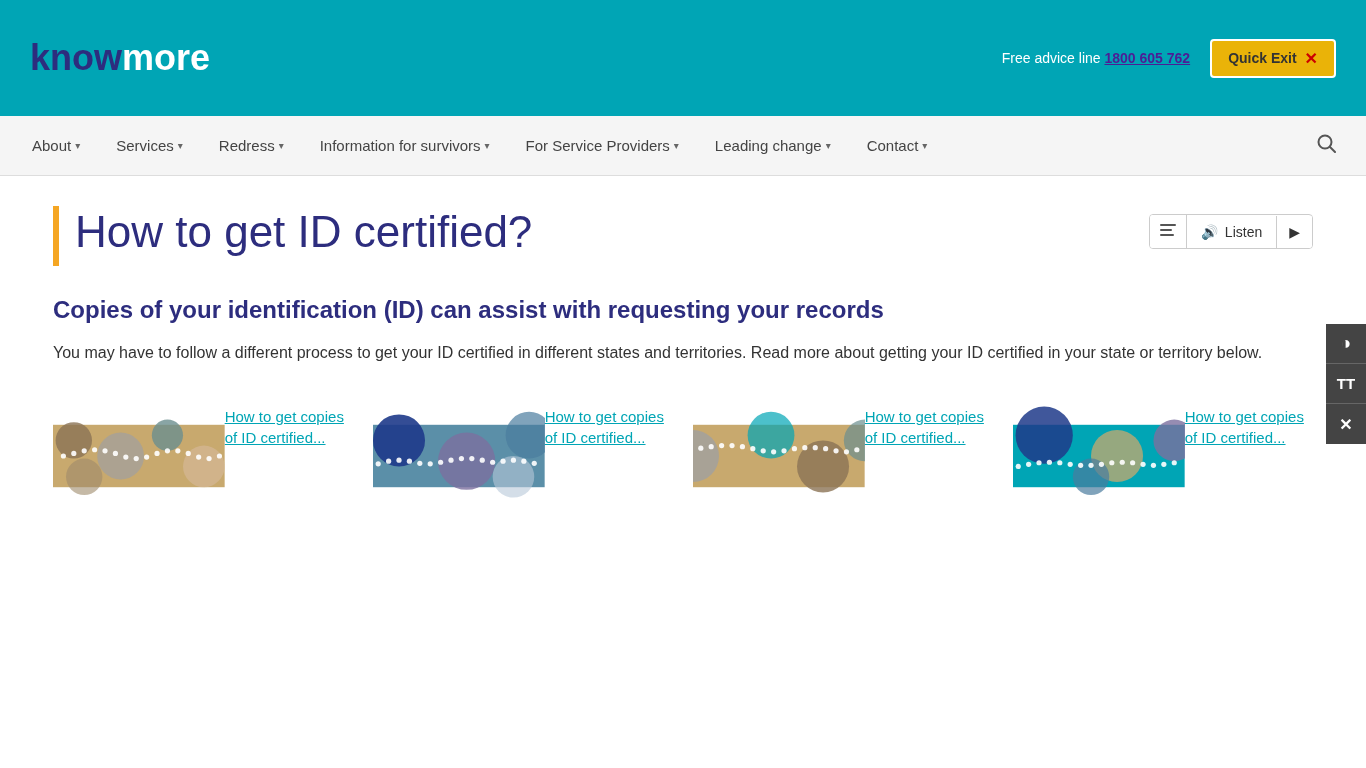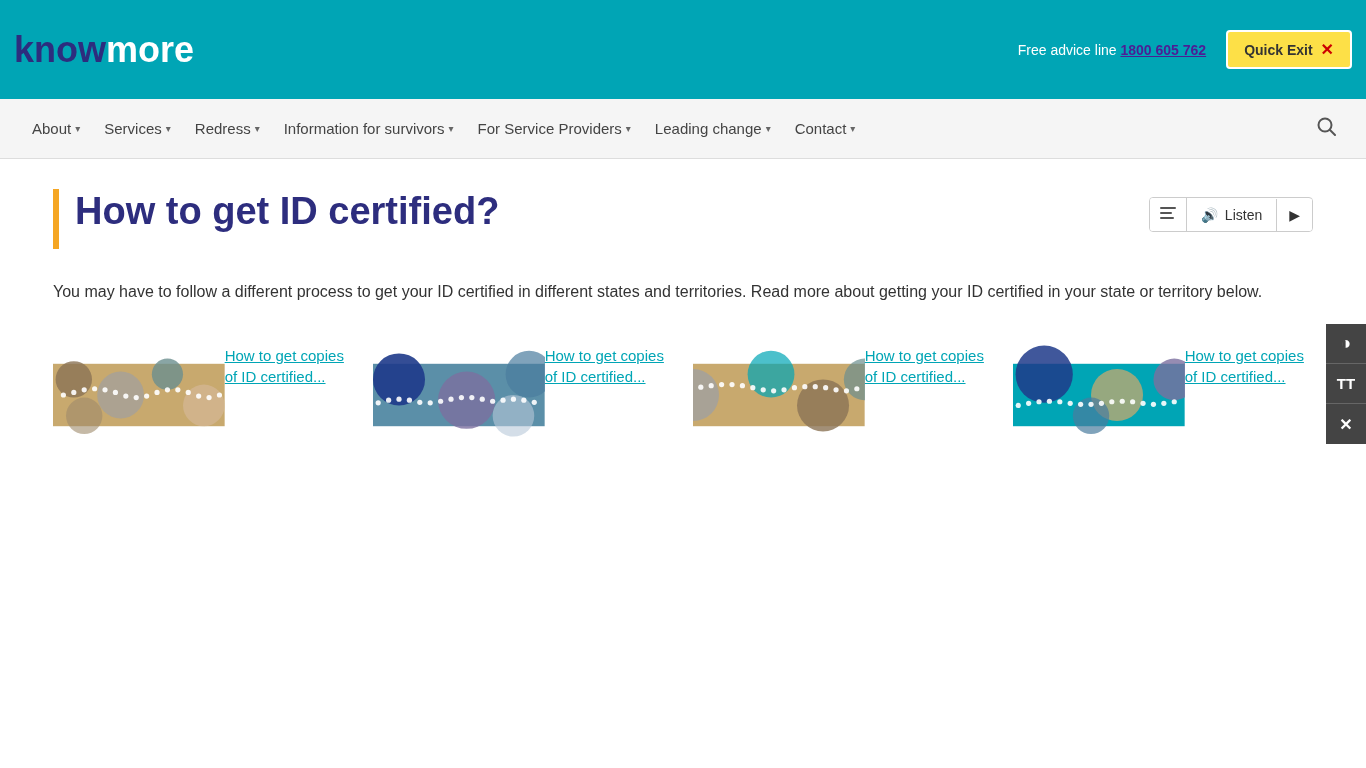--- a/index.html
+++ b/index.html
@@ -1,22 +1,22 @@
 <!DOCTYPE html>
 <html><head>
   <meta charset="utf-8">
   <style>
     * { margin: 0; padding: 0; box-sizing: border-box; }
     body { font-family: Arial, sans-serif; font-size: 16px; color: #333; overflow-x: hidden; }
 
     
     .header-top {
       background-color: #00a5b5;
-      padding: 0 14px;
-      height: 99px;
+      padding: 0 30px;
+      height: 116px;
       display: flex;
       align-items: center;
       justify-content: space-between;
     }
     .logo {
       font-size: 36px;
       font-weight: bold;
       color: white;
     }
     .logo span.know { color: #2d2d7e; }
@@ -39,21 +39,21 @@
     .free-legal-sub {
       font-size: 14px;
       color: white;
     }
     .free-legal-sub a {
       color: #4c1d95;
       font-weight: bold;
       text-decoration: underline;
     }
     .quick-exit-btn {
-      background: #fde047;
+      background: #eab308;
       color: #333;
       border: 2px solid white;
       border-radius: 4px;
       padding: 8px 16px;
       font-size: 14px;
       font-weight: bold;
       cursor: pointer;
       display: flex;
       align-items: center;
       gap: 8px;
@@ -71,21 +71,21 @@
       border-bottom: 1px solid #ddd;
       padding: 0 20px;
       display: flex;
       align-items: center;
       height: 60px;
     }
     .nav-items {
       display: flex;
       align-items: center;
       list-style: none;
-      gap: 0;
+      gap: 12px;
       flex: 1;
     }
     .nav-item {
       position: relative;
     }
     .nav-link {
       display: flex;
       align-items: center;
       gap: 4px;
       padding: 18px 12px;
@@ -114,22 +114,22 @@
       padding: 30px 40px;
     }
     .title-border {
       width: 6px;
       background: #f5a623;
       align-self: stretch;
       min-height: 60px;
       flex-shrink: 0;
     }
     .page-title {
-      font-size: 38px;
-      font-weight: bold;
+      font-size: 44px;
+      font-weight: normal;
       color: #2d2d7e;
       line-height: 1.2;
     }
 
     
     .listen-bar {
       display: flex;
       align-items: center;
       gap: 0;
       border: 1px solid #ccc;
@@ -349,20 +349,21 @@
       <button class="listen-text-btn">
         <span>🔊</span>
         <span>Listen</span>
       </button>
       <button class="listen-play-btn">
         <span>▶</span>
       </button>
     </div>
   </div>
 
+  <h2 class="section-heading">Copies of your identification (ID) can assist with requesting your records</h2>
   <p class="body-text">You may have to follow a different process to get your ID certified in different states and territories. Read more about getting your ID certified in your state or territory below.</p>
 
   <div class="cards-grid">
 
     <div class="card">
       <div class="card-image">
         <svg class="pattern-svg" viewBox="0 0 330 120" xmlns="http://www.w3.org/2000/svg">
           <rect width="330" height="120" fill="#c8a96e"></rect>
           <circle cx="40" cy="30" r="35" fill="#8b7355" opacity="0.8"></circle>
           <circle cx="130" cy="60" r="45" fill="#a0a0a0" opacity="0.7"></circle>

